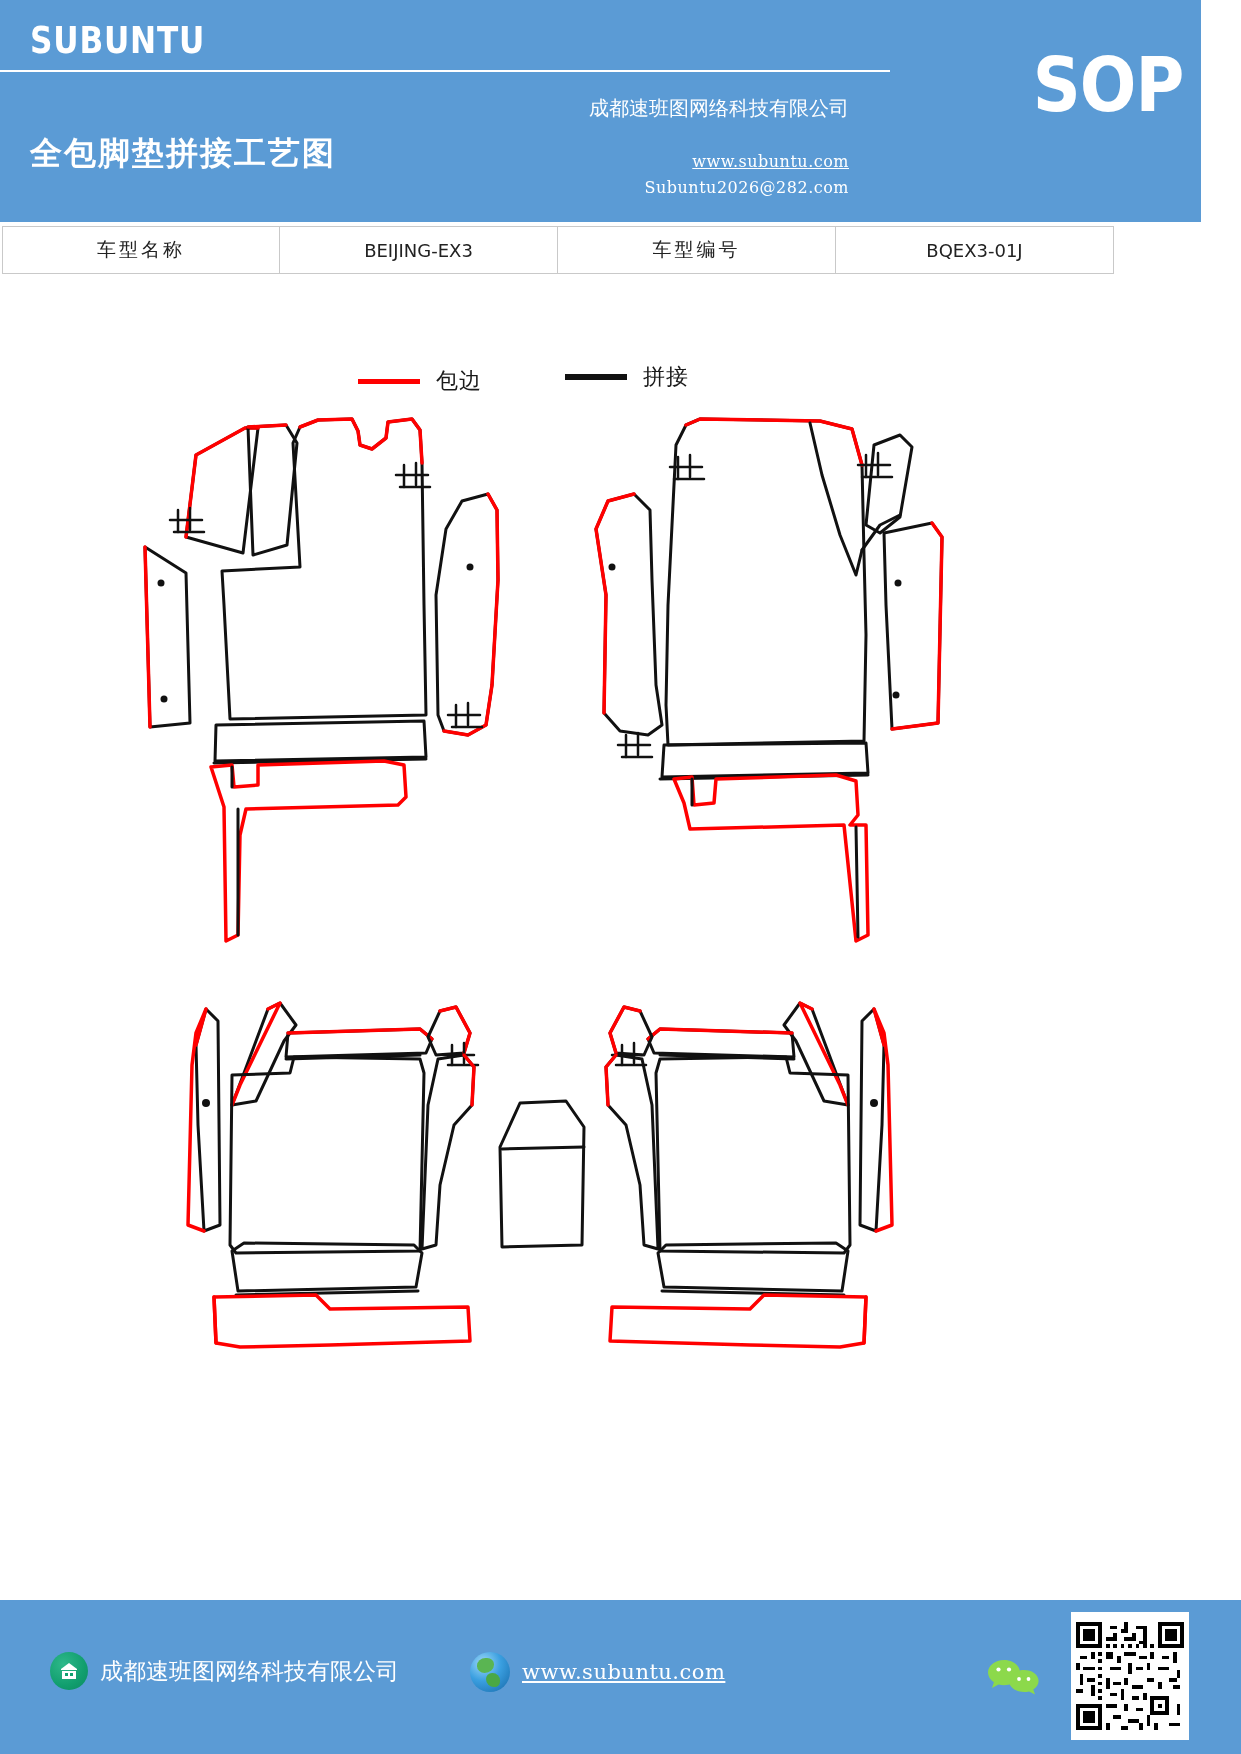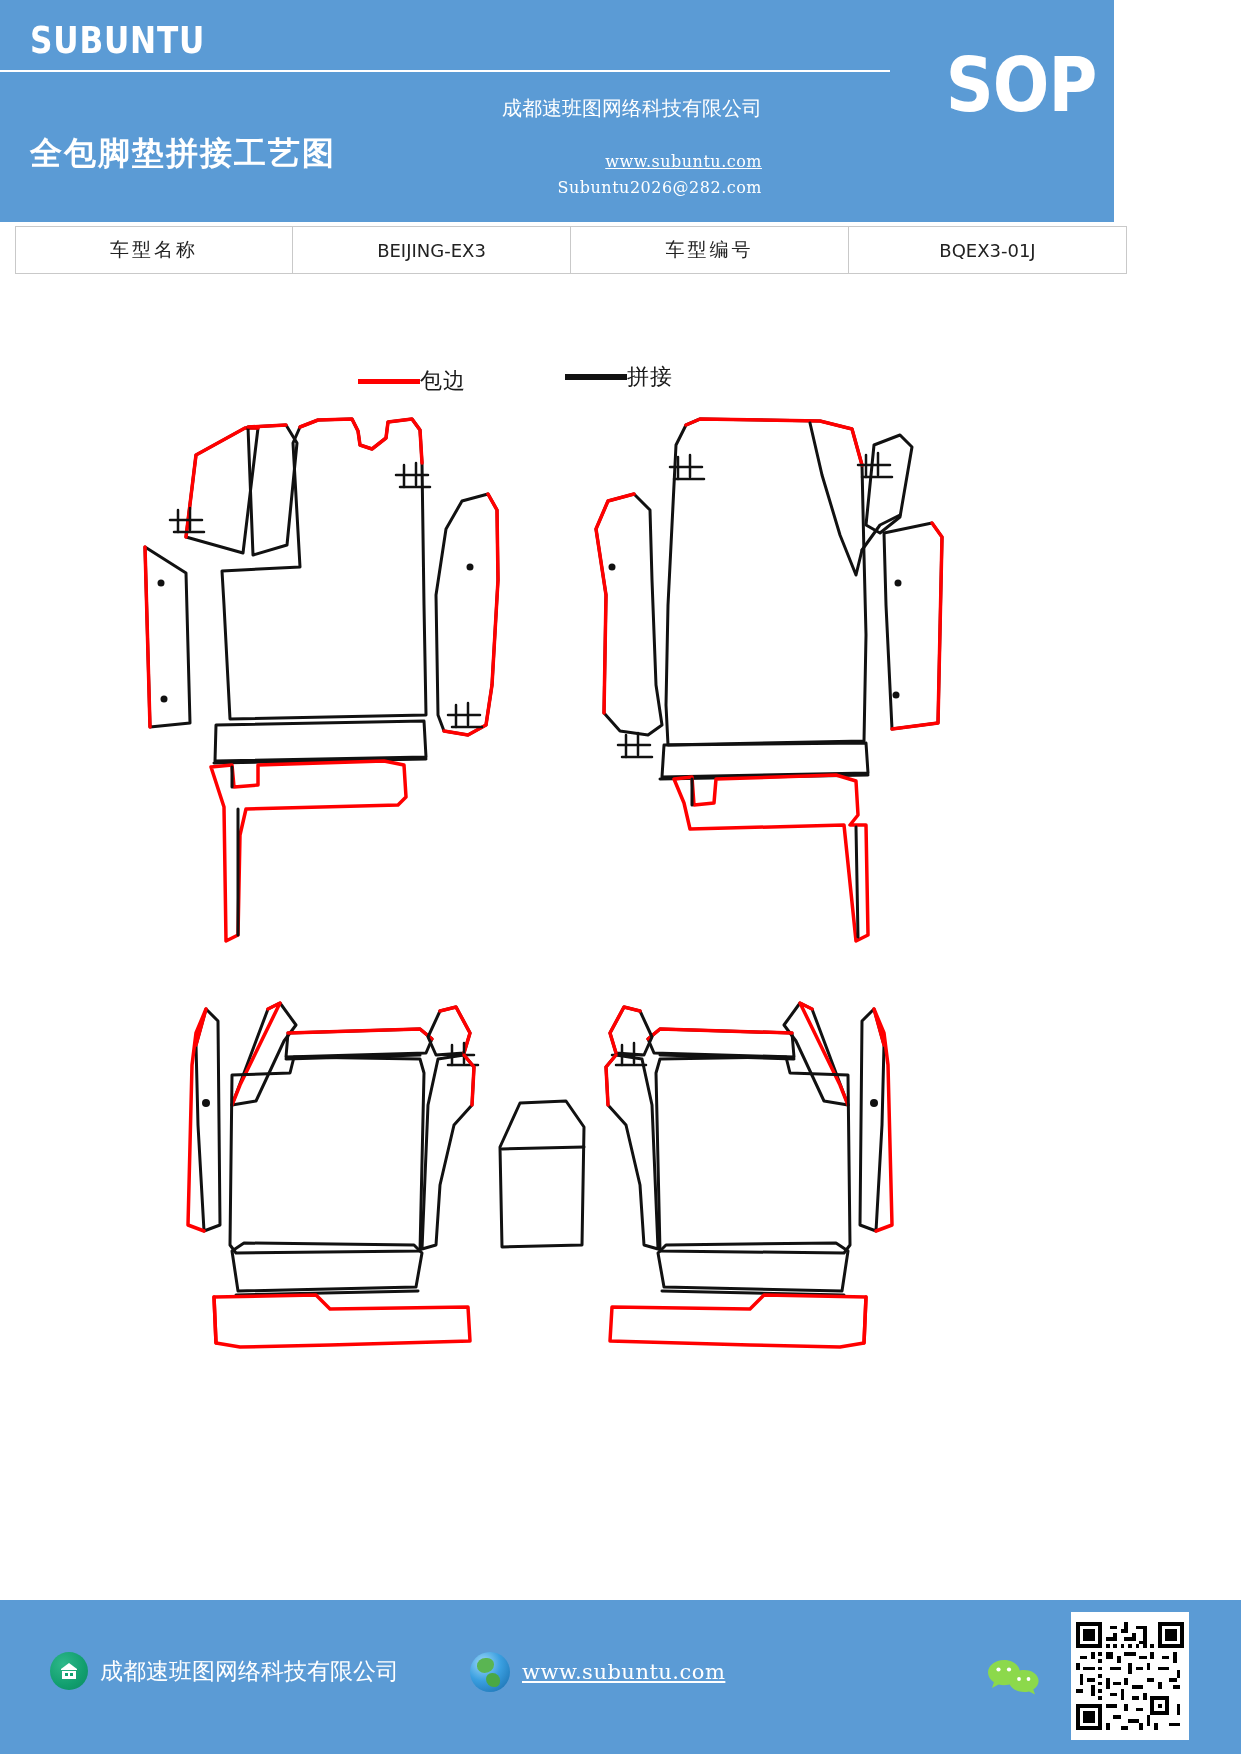--- a/index.html
+++ b/index.html
@@ -12,21 +12,21 @@
     height: 1754px;
     font-family: "Liberation Sans", sans-serif;
     position: relative;
     overflow: hidden;
   }
 
   
   .header {
     position: absolute;
     left: 0; top: 0;
-    width: 1114px;
+    width: 1201px;
     height: 222px;
     background: #5B9BD5;
   }
   .brand {
     position: absolute;
     left: 30px; top: 18px;
     color: #ffffff;
     font-family: "DejaVu Sans", sans-serif;
     font-size: 38px;
     font-weight: bold;
@@ -87,21 +87,21 @@
     color: #ffffff;
     font-family: "DejaVu Serif", serif;
     font-size: 16px;
     letter-spacing: 0.5px;
     white-space: nowrap;
   }
 
   
   .info-table {
     position: absolute;
-    left: 15px; top: 226px;
+    left: 2px; top: 226px;
     width: 1017px;
     border-collapse: collapse;
     table-layout: fixed;
   }
   .info-table td {
     border: 1px solid #c9c9c9;
     height: 46px;
     text-align: center;
     vertical-align: middle;
     font-family: "DejaVu Sans", sans-serif;
@@ -123,21 +123,21 @@
   .legend {
     position: absolute;
     left: 0; top: 362px;
     width: 1241px;
     height: 46px;
   }
   .legend-item {
     position: absolute;
     display: flex;
     align-items: center;
-    gap: 0;
+    gap: 16px;
   }
   .legend-item.one { left: 358px; top: 4px; }
   .legend-item.two { left: 565px; top: 0; }
   .legend-swatch {
     width: 62px;
     height: 5px;
     display: block;
   }
   .legend-swatch.red { background: #FF0000; }
   .legend-swatch.black { background: #111111; height: 6px; }

